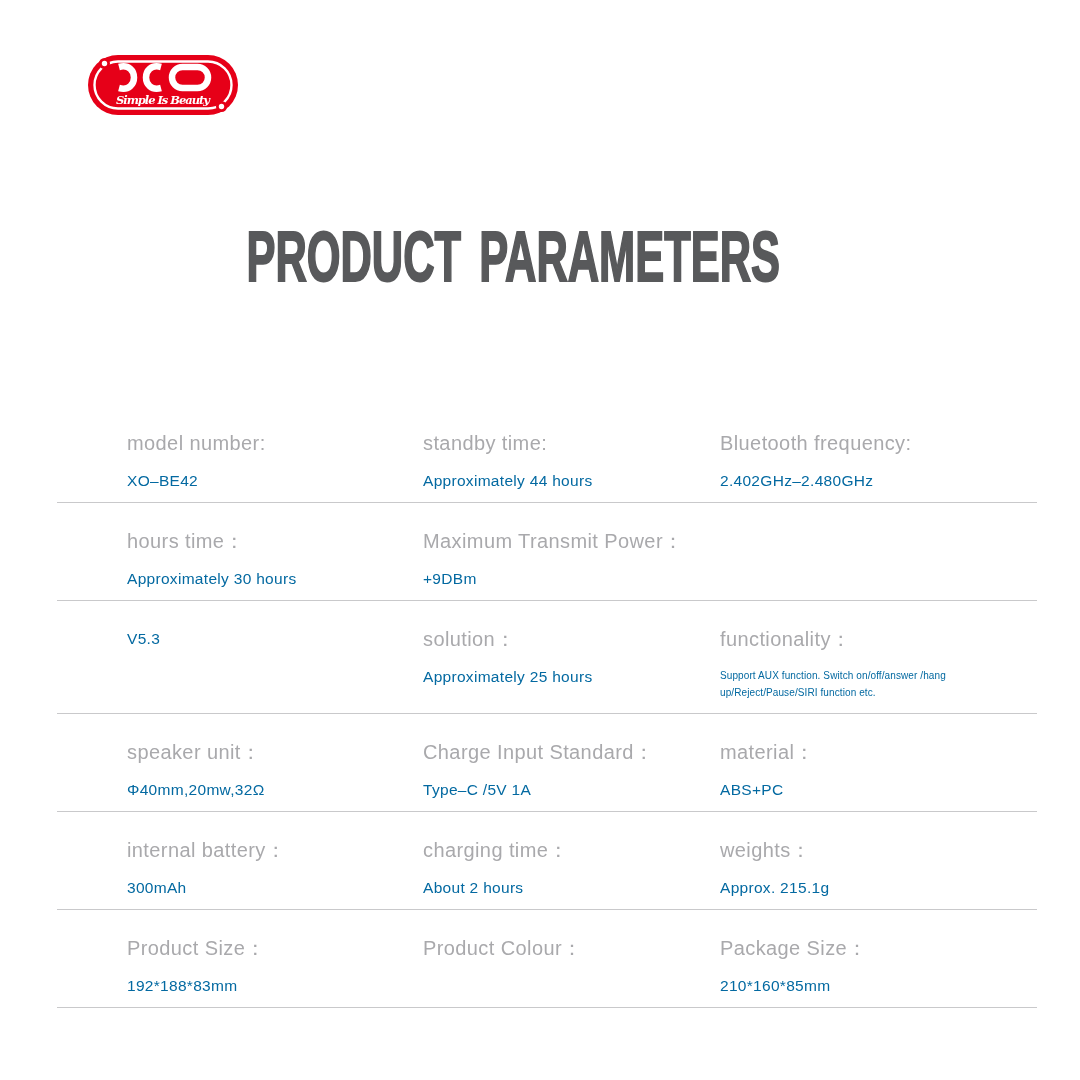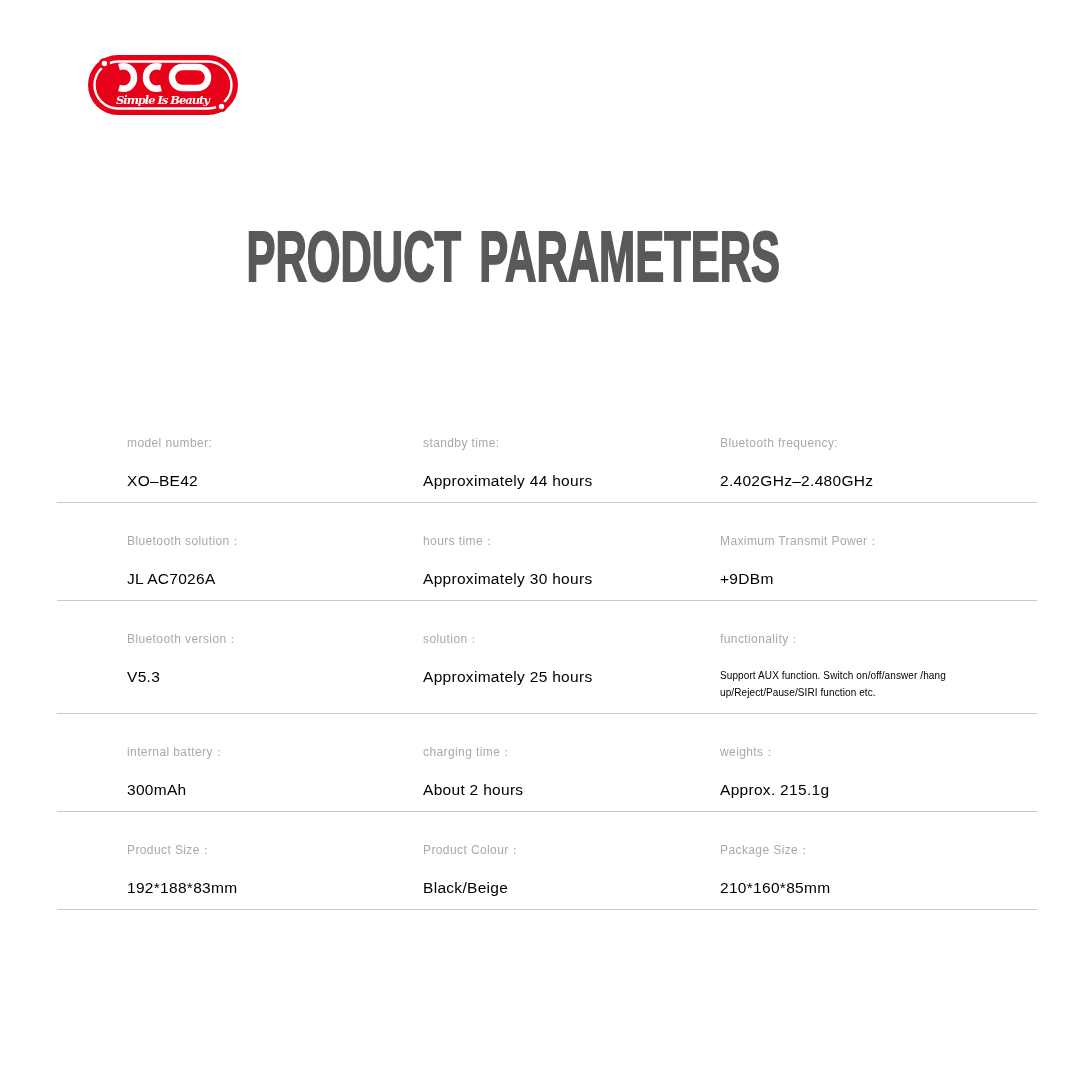--- a/index.html
+++ b/index.html
@@ -51,31 +51,31 @@
   }
   .param-row {
     display: grid;
     grid-template-columns: 296px 297px 1fr;
     padding: 29px 0 12px 70px;
     border-bottom: 1px solid #c9c9cb;
     box-sizing: border-box;
   }
   .cell { min-width: 0; }
   .label {
-    font-size: 12px;
+    font-size: 20px;
     line-height: 19px;
     color: #a9a9ac;
     letter-spacing: 0.4px;
     margin-bottom: 19px;
     white-space: nowrap;
   }
   .value {
     font-size: 15.5px;
     line-height: 18px;
-    color: #000000;
+    color: #0369a1;
     letter-spacing: 0.3px;
   }
   .value.small {
     font-size: 10px;
     line-height: 16.5px;
     letter-spacing: 0.1px;
     width: 300px;
   }
 </style>
 </head>
@@ -110,44 +110,53 @@
         <div class="label">standby time:</div>
         <div class="value">Approximately 44 hours</div>
       </div>
       <div class="cell">
         <div class="label">Bluetooth frequency:</div>
         <div class="value">2.402GHz–2.480GHz</div>
       </div>
     </div>
     <div class="param-row">
       <div class="cell">
-        <div class="label">Bluetooth solution：</div>
-        <div class="value">JL AC7026A</div>
-      </div>
-      <div class="cell">
         <div class="label">hours time：</div>
         <div class="value">Approximately 30 hours</div>
       </div>
       <div class="cell">
         <div class="label">Maximum Transmit Power：</div>
         <div class="value">+9DBm</div>
       </div>
     </div>
     <div class="param-row">
       <div class="cell">
-        <div class="label">Bluetooth version：</div>
         <div class="value">V5.3</div>
       </div>
       <div class="cell">
         <div class="label">solution：</div>
         <div class="value">Approximately 25 hours</div>
       </div>
       <div class="cell">
         <div class="label">functionality：</div>
         <div class="value small">Support AUX function. Switch on/off/answer /hang up/Reject/Pause/SIRI function etc.</div>
+      </div>
+    </div>
+    <div class="param-row">
+      <div class="cell">
+        <div class="label">speaker unit：</div>
+        <div class="value">Φ40mm,20mw,32Ω</div>
+      </div>
+      <div class="cell">
+        <div class="label">Charge Input Standard：</div>
+        <div class="value">Type–C /5V 1A</div>
+      </div>
+      <div class="cell">
+        <div class="label">material：</div>
+        <div class="value">ABS+PC</div>
       </div>
     </div>
     <div class="param-row">
       <div class="cell">
         <div class="label">internal battery：</div>
         <div class="value">300mAh</div>
       </div>
       <div class="cell">
         <div class="label">charging time：</div>
         <div class="value">About 2 hours</div>
@@ -157,20 +166,19 @@
         <div class="value">Approx. 215.1g</div>
       </div>
     </div>
     <div class="param-row">
       <div class="cell">
         <div class="label">Product Size：</div>
         <div class="value">192*188*83mm</div>
       </div>
       <div class="cell">
         <div class="label">Product Colour：</div>
-        <div class="value">Black/Beige</div>
       </div>
       <div class="cell">
         <div class="label">Package Size：</div>
         <div class="value">210*160*85mm</div>
       </div>
     </div>
   </div>
 
 </body></html>

